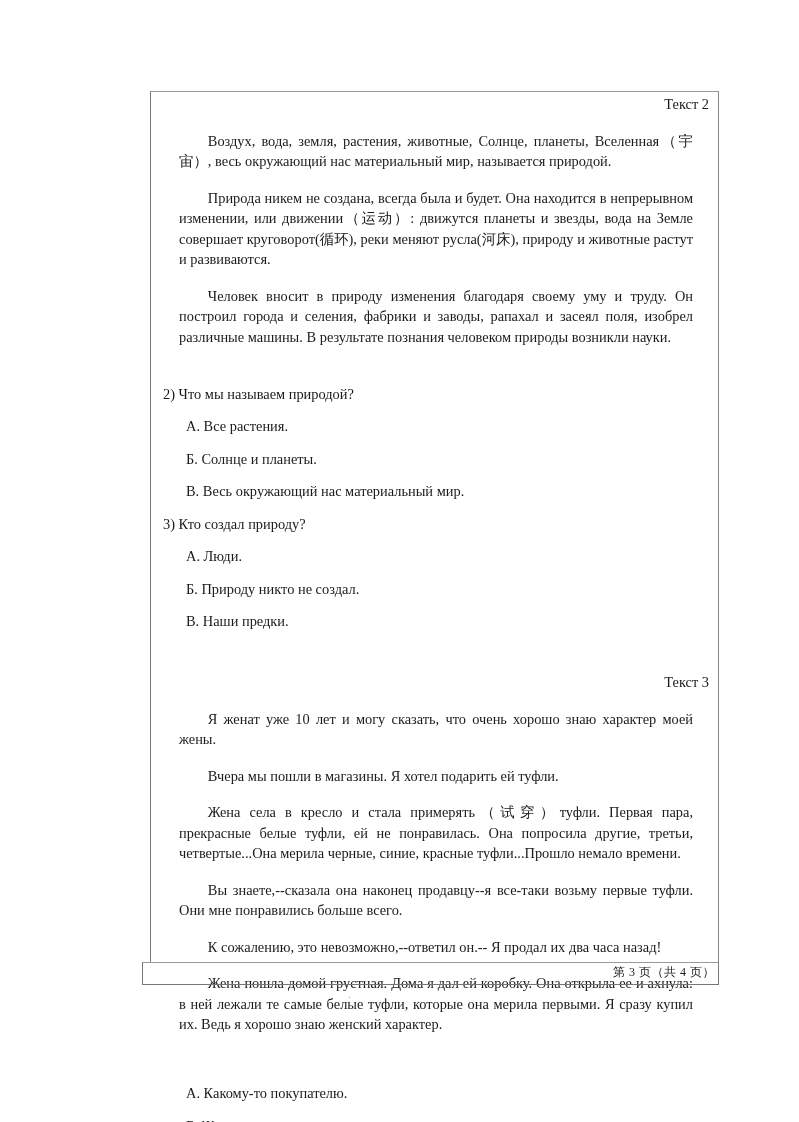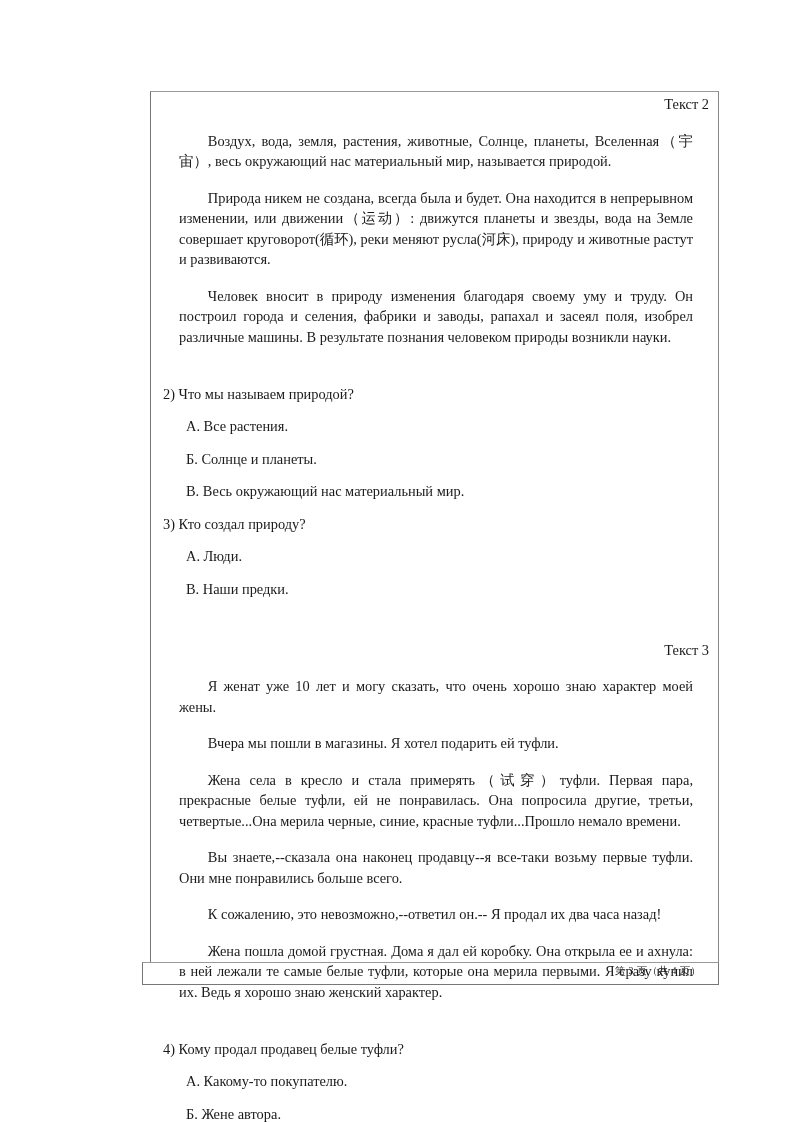--- a/index.html
+++ b/index.html
@@ -2,21 +2,21 @@
 <html><head>
 <meta charset="utf-8">
 <style>
   html, body { margin:0; padding:0; background:#ffffff; }
   body { width:799px; height:1122px; position:relative; overflow:hidden;
          font-family:"Liberation Serif","DejaVu Serif",serif; color:#1a1a1a; }
   .frame { position:absolute; left:150px; top:91px; width:567px; height:871px;
            border-left:1px solid #777; border-right:1px solid #888; border-top:1px solid #999; }
   .footer { position:absolute; left:142px; top:962px; width:575px; height:21px;
             border:1px solid #777; border-top:1px solid #999; }
-  .footer-text { position:absolute; right:17px; top:1px; font-size:10px; letter-spacing:0.5px; }
+  .footer-text { position:absolute; right:3px; top:1px; font-size:12px; letter-spacing:0.5px; }
   .content { position:absolute; left:163px; top:94px; width:546px; font-size:14.4px; line-height:20.5px; }
   .title { text-align:right; }
   .para { text-indent:2em; text-align:justify; margin:16px;font-family:Liberation Serif, serif; }
   .gap { height:20.5px; }
   .question { margin:0; }
   .option { margin:12px; padding-left:11px; }
   .dot { position:absolute; left:349px; top:997px; width:1px; height:1px; background:#999; }
 </style>
 </head>
 <body>
@@ -32,36 +32,36 @@
 
   <div>
     <p class="question">2) Что мы называем природой?</p>
     <p class="option">А. Все растения.</p>
     <p class="option">Б. Солнце и планеты.</p>
     <p class="option">В. Весь окружающий нас материальный мир.</p>
   </div>
   <div>
     <p class="question">3) Кто создал природу?</p>
     <p class="option">А. Люди.</p>
+    <p class="option">Б. Природу никто не создал.</p>
     <p class="option">В. Наши предки.</p>
   </div>
   <div class="gap"></div>
   <div class="gap" style="height:8px"></div>
 
   <div class="title">Текст 3</div>
   <p class="para">Я женат уже 10 лет и могу сказать, что очень хорошо знаю характер моей жены.</p>
   <p class="para">Вчера мы пошли в магазины. Я хотел подарить ей туфли.</p>
   <p class="para">Жена села в кресло и стала примерять（试穿）туфли. Первая пара, прекрасные белые туфли, ей не понравилась. Она попросила другие, третьи, четвертые...Она мерила черные, синие, красные туфли...Прошло немало времени.</p>
   <p class="para">Вы знаете,--сказала она наконец продавцу--я все-таки возьму первые туфли. Они мне понравились больше всего.</p>
   <p class="para">К сожалению, это невозможно,--ответил он.-- Я продал их два часа назад!</p>
   <p class="para">Жена пошла домой грустная. Дома я дал ей коробку. Она открыла ее и ахнула: в ней лежали те самые белые туфли, которые она мерила первыми. Я сразу купил их. Ведь я хорошо знаю женский характер.</p>
   <div class="gap"></div>
 
   <div>
-    <p class="question">4) Кому продал продавец белые туфли?</p>
     <p class="option">А. Какому-то покупателю.</p>
     <p class="option">Б. Жене автора.</p>
     <p class="option">В. Автору самому.</p>
   </div>
 </div>
 
 <div class="footer">
   <span class="footer-text">第 3 页（共 4 页）</span>
 </div>
 <div class="dot"></div>

